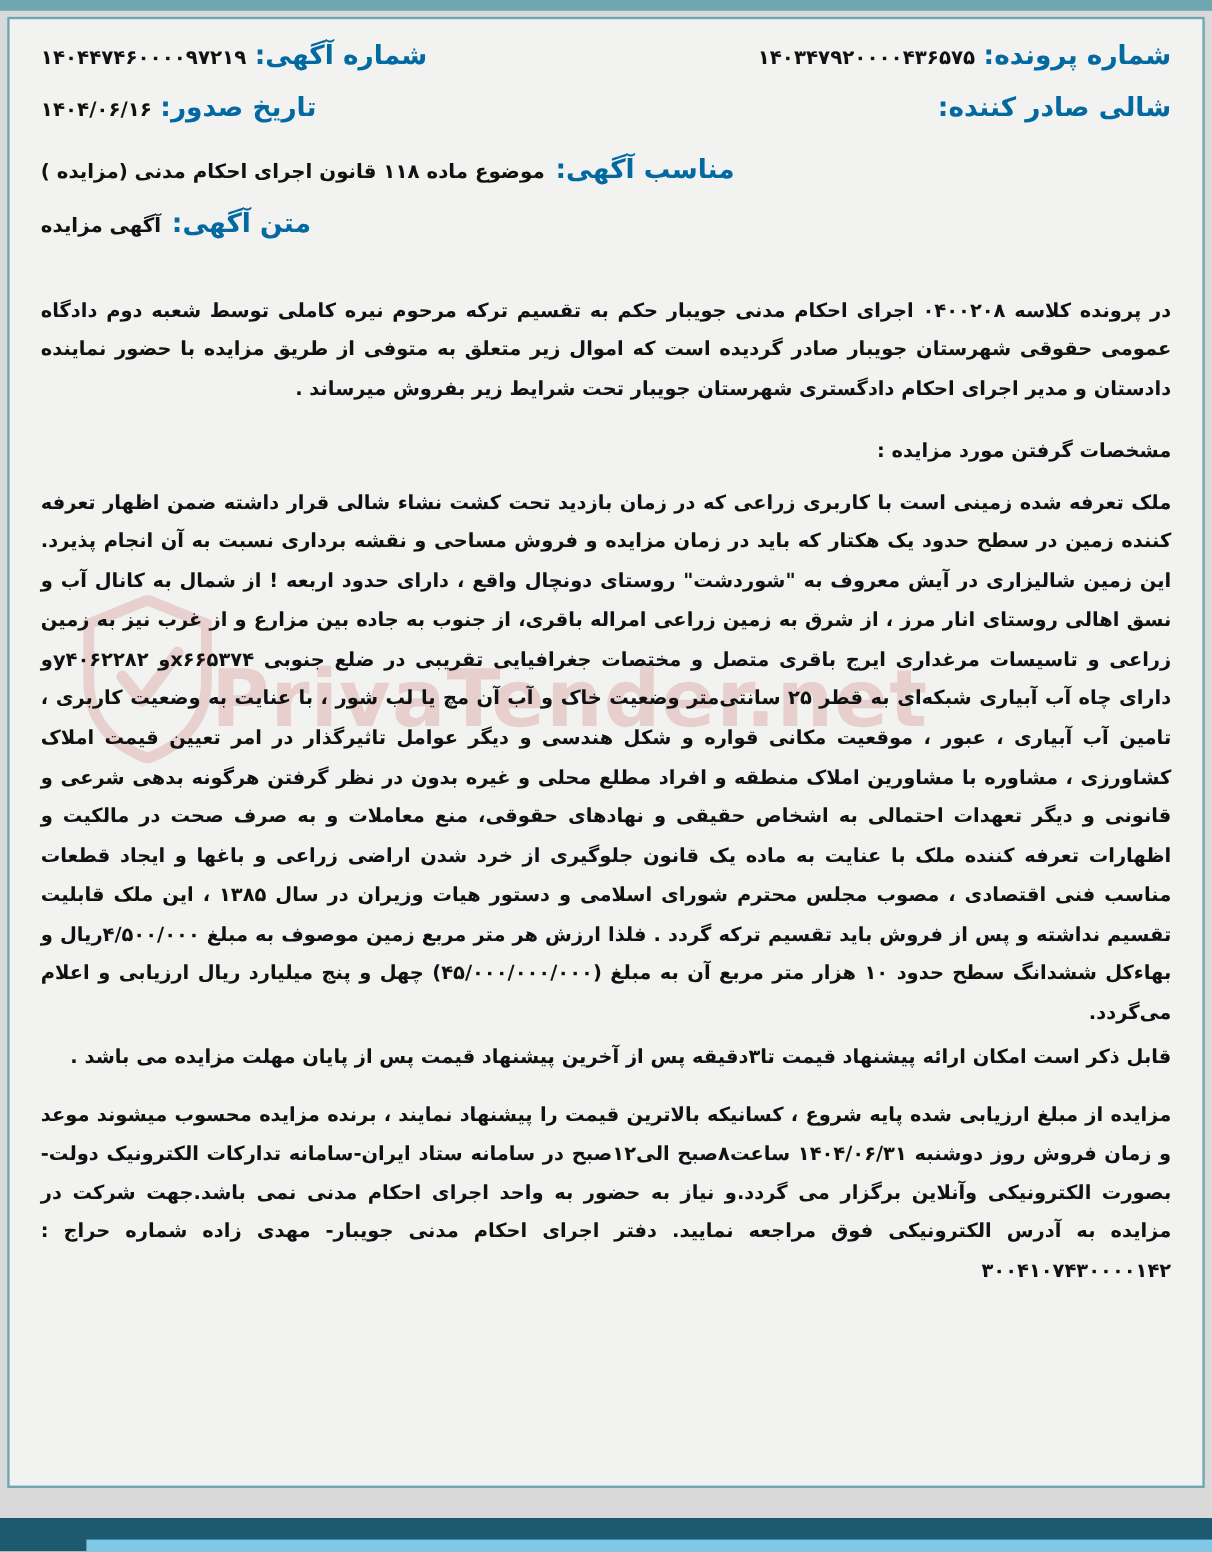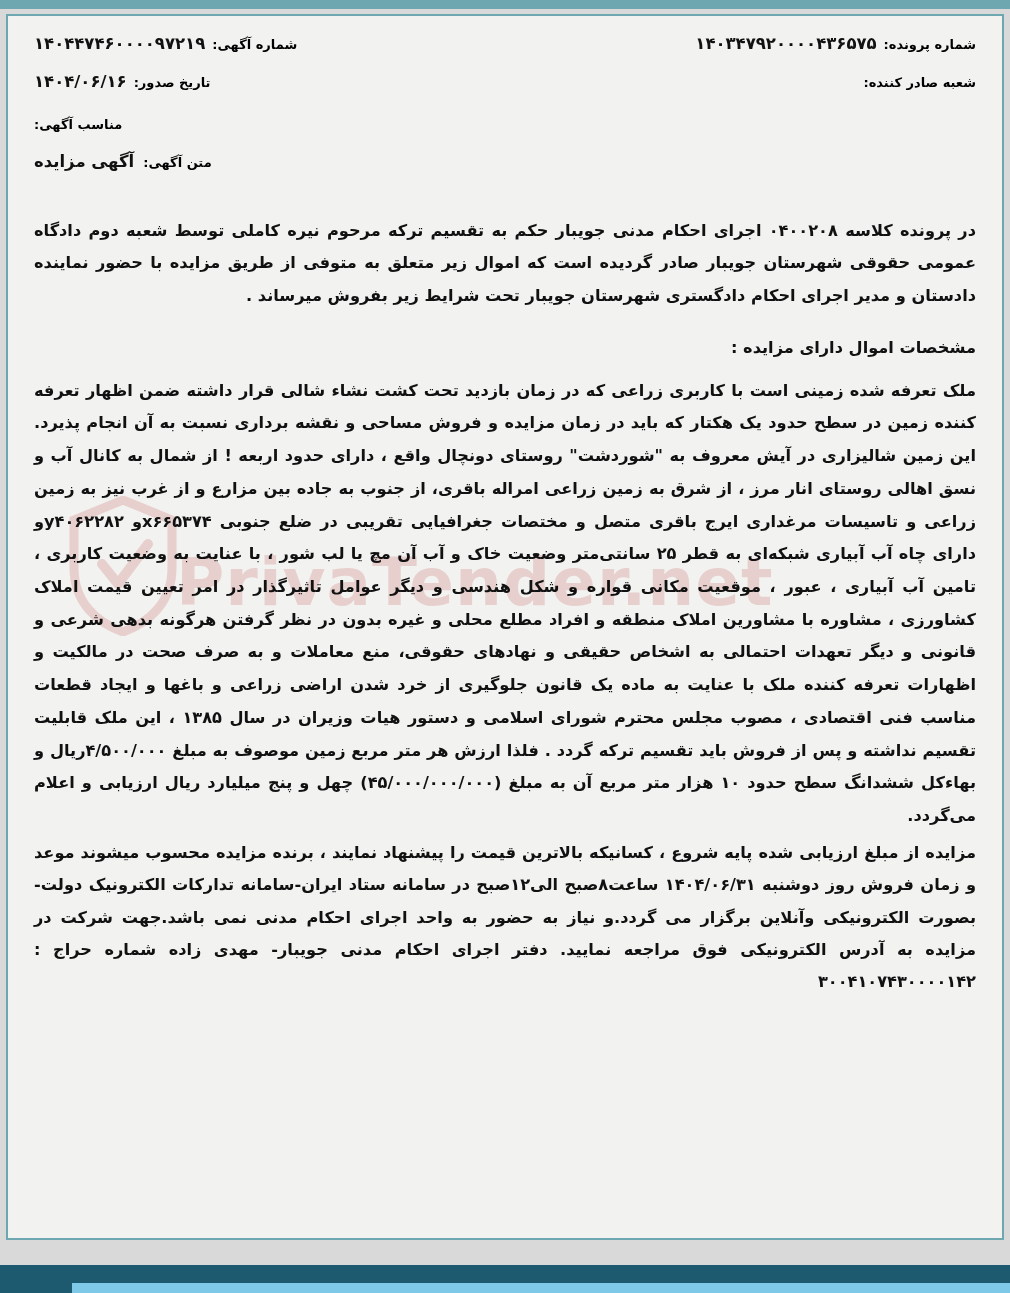--- a/index.html
+++ b/index.html
@@ -65,22 +65,22 @@
     margin-bottom:19px;
     gap:20px;
   }
   .meta-cell{
     display:flex;flex-direction:row;align-items:baseline;gap:7px;
     white-space:nowrap;
   }
   .meta-cell.right{flex:0 0 auto;}
   .meta-cell.left{flex:0 0 auto;}
   .meta-label{
-    color:#000000;
-    font-size:13px;
+    color:#0369a1;
+    font-size:22px;
     font-weight:bold;
   }
   .meta-value{
     color:#111;
     font-size:16.5px;
     font-weight:bold;
     letter-spacing:.3px;
   }
 
   .subject-row{
@@ -142,51 +142,53 @@
           <span class="meta-value num">۱۴۰۳۴۷۹۲۰۰۰۰۴۳۶۵۷۵</span>
         </div>
         <div class="meta-cell right">
           <span class="meta-label">شماره آگهی:</span>
           <span class="meta-value num">۱۴۰۴۴۷۴۶۰۰۰۰۹۷۲۱۹</span>
         </div>
       </div>
 
       <div class="meta-row">
         <div class="meta-cell left">
-          <span class="meta-label">شعبه صادر کننده:</span>
+          <span class="meta-label">شالی صادر کننده:</span>
         </div>
         <div class="meta-cell right">
           <span class="meta-label">تاریخ صدور:</span>
           <span class="meta-value num">۱۴۰۴/۰۶/۱۶</span>
         </div>
       </div>
 
       <div class="subject-row">
         <div class="meta-cell">
           <span class="meta-label">مناسب آگهی:</span>
+          <span class="meta-value">موضوع ماده ۱۱۸ قانون اجرای احکام مدنی (مزایده )</span>
         </div>
       </div>
 
       <div class="title-row">
         <div class="meta-cell">
           <span class="meta-label">متن آگهی:</span>
           <span class="meta-value">آگهی مزایده</span>
         </div>
       </div>
 
       <div class="body">
 
         <p class="para lead">در پرونده کلاسه ۰۴۰۰۲۰۸ اجرای احکام مدنی جویبار حکم به تقسیم ترکه مرحوم  نیره کاملی  توسط شعبه دوم دادگاه عمومی حقوقی شهرستان جویبار صادر گردیده است که اموال زیر متعلق به متوفی  از طریق مزایده با حضور نماینده دادستان و مدیر اجرای احکام دادگستری شهرستان جویبار تحت شرایط زیر بفروش میرساند .</p>
 
-        <p class="para tight right-aligned">مشخصات اموال دارای مزایده :</p>
+        <p class="para tight right-aligned">مشخصات گرفتن مورد مزایده :</p>
 
 
 
         <p class="para big-block">ملک تعرفه شده زمینی است با کاربری زراعی که در زمان بازدید تحت کشت نشاء  شالی قرار داشته ضمن اظهار تعرفه کننده زمین در سطح حدود یک هکتار که باید در زمان مزایده و فروش مساحی و نقشه برداری نسبت به آن انجام پذیرد. این زمین شالیزاری در آیش معروف به "شوردشت" روستای دونچال واقع ، دارای حدود اربعه ! از شمال به کانال آب و نسق اهالی روستای انار مرز ، از شرق به زمین زراعی امراله باقری، از جنوب به جاده بین مزارع و از غرب نیز به زمین زراعی و تاسیسات مرغداری ایرج باقری متصل و مختصات جغرافیایی تقریبی در ضلع جنوبی  x۶۶۵۳۷۴و  y۴۰۶۲۲۸۲و دارای چاه آب آبیاری شبکه‌ای به قطر ۲۵ سانتی‌متر وضعیت خاک و آب آن مچ یا لب شور ، با عنایت به وضعیت کاربری ، تامین آب آبیاری ، عبور ، موقعیت مکانی قواره و شکل هندسی و دیگر عوامل تاثیرگذار در امر تعیین قیمت املاک کشاورزی ، مشاوره با مشاورین املاک منطقه و افراد مطلع محلی و غیره  بدون در نظر گرفتن هرگونه بدهی شرعی و قانونی و دیگر تعهدات احتمالی به اشخاص حقیقی و نهادهای حقوقی، منع معاملات و به صرف صحت در مالکیت و اظهارات تعرفه کننده ملک با عنایت به ماده یک قانون جلوگیری از خرد شدن اراضی زراعی و باغها و ایجاد قطعات مناسب فنی اقتصادی ، مصوب مجلس محترم شورای اسلامی و دستور هیات وزیران در سال ۱۳۸۵ ، این ملک قابلیت تقسیم نداشته و پس از فروش باید تقسیم ترکه گردد . فلذا ارزش هر متر مربع زمین موصوف به مبلغ ۴/۵۰۰/۰۰۰ریال و بهاءکل ششدانگ سطح حدود ۱۰ هزار متر مربع آن به مبلغ (۴۵/۰۰۰/۰۰۰/۰۰۰) چهل و پنج میلیارد ریال ارزیابی و اعلام می‌گردد.</p>
 
+        <p class="para right-aligned">قابل ذکر است امکان ارائه پیشنهاد قیمت تا۳دقیقه پس از آخرین پیشنهاد قیمت پس از پایان مهلت مزایده می باشد .</p>
 
         <p class="para final">مزایده از مبلغ ارزیابی شده پایه شروع ، کسانیکه بالاترین قیمت را پیشنهاد نمایند ، برنده مزایده محسوب میشوند موعد و زمان فروش روز دوشنبه ۱۴۰۴/۰۶/۳۱ ساعت۸صبح الی۱۲صبح در سامانه ستاد ایران-سامانه تدارکات الکترونیک دولت-بصورت الکترونیکی وآنلاین برگزار می گردد.و نیاز به حضور به واحد اجرای احکام مدنی نمی باشد.جهت شرکت در مزایده به آدرس الکترونیکی فوق مراجعه نمایید. دفتر اجرای احکام مدنی جویبار- مهدی زاده  شماره حراج : ۳۰۰۴۱۰۷۴۳۰۰۰۰۱۴۲</p>
 
       </div>
 
     </div>
   </div>
 
   <div class="bottom-accent">
     <div class="bottom-accent-inner"></div>

